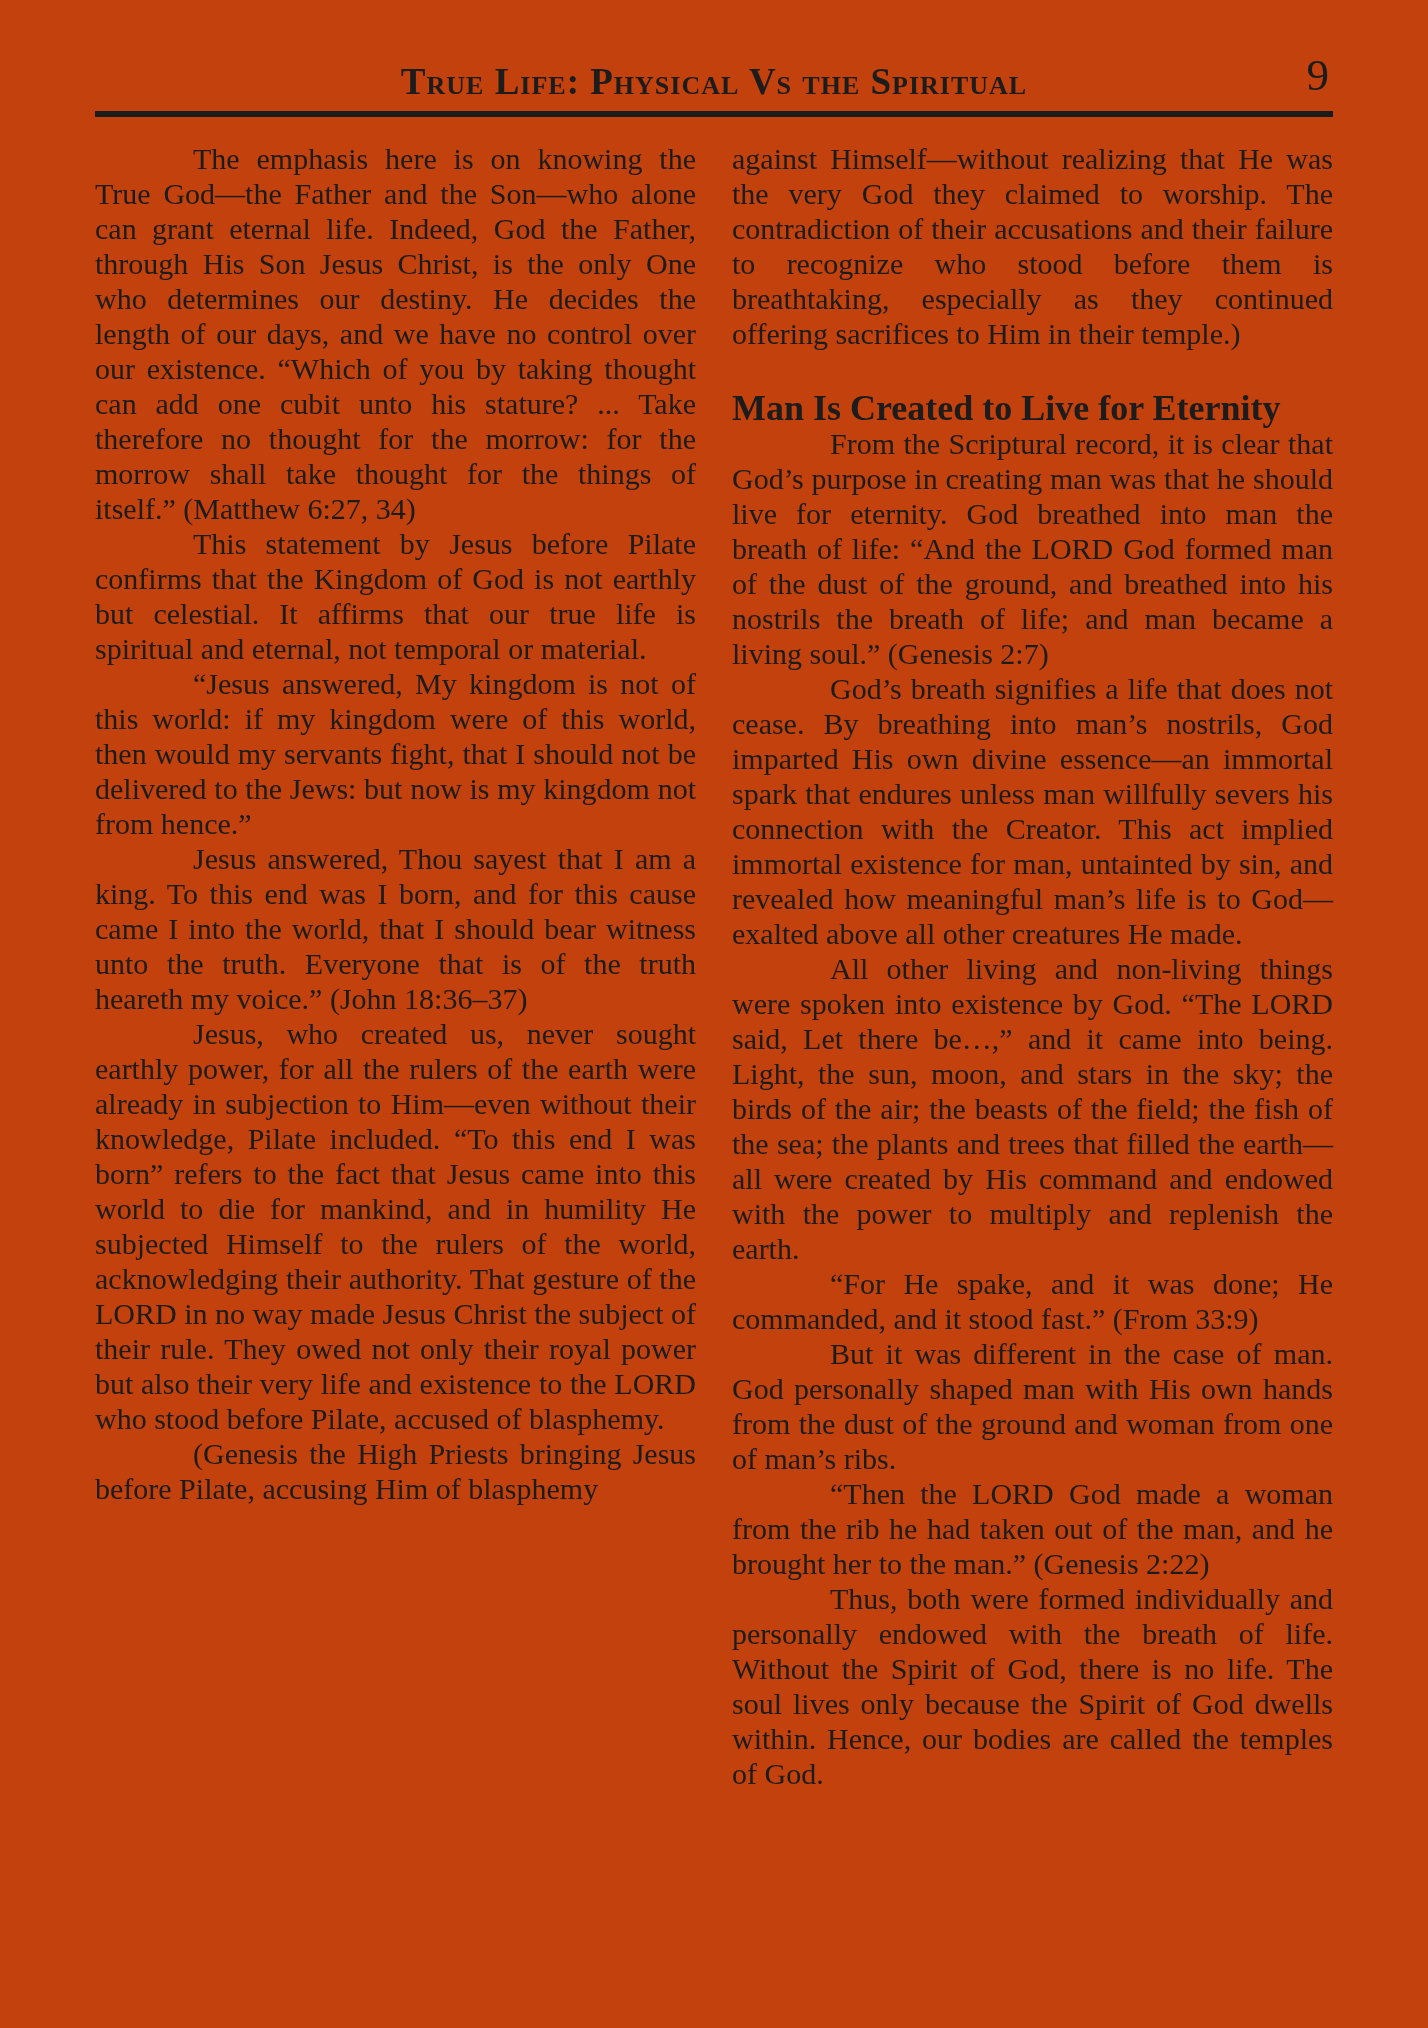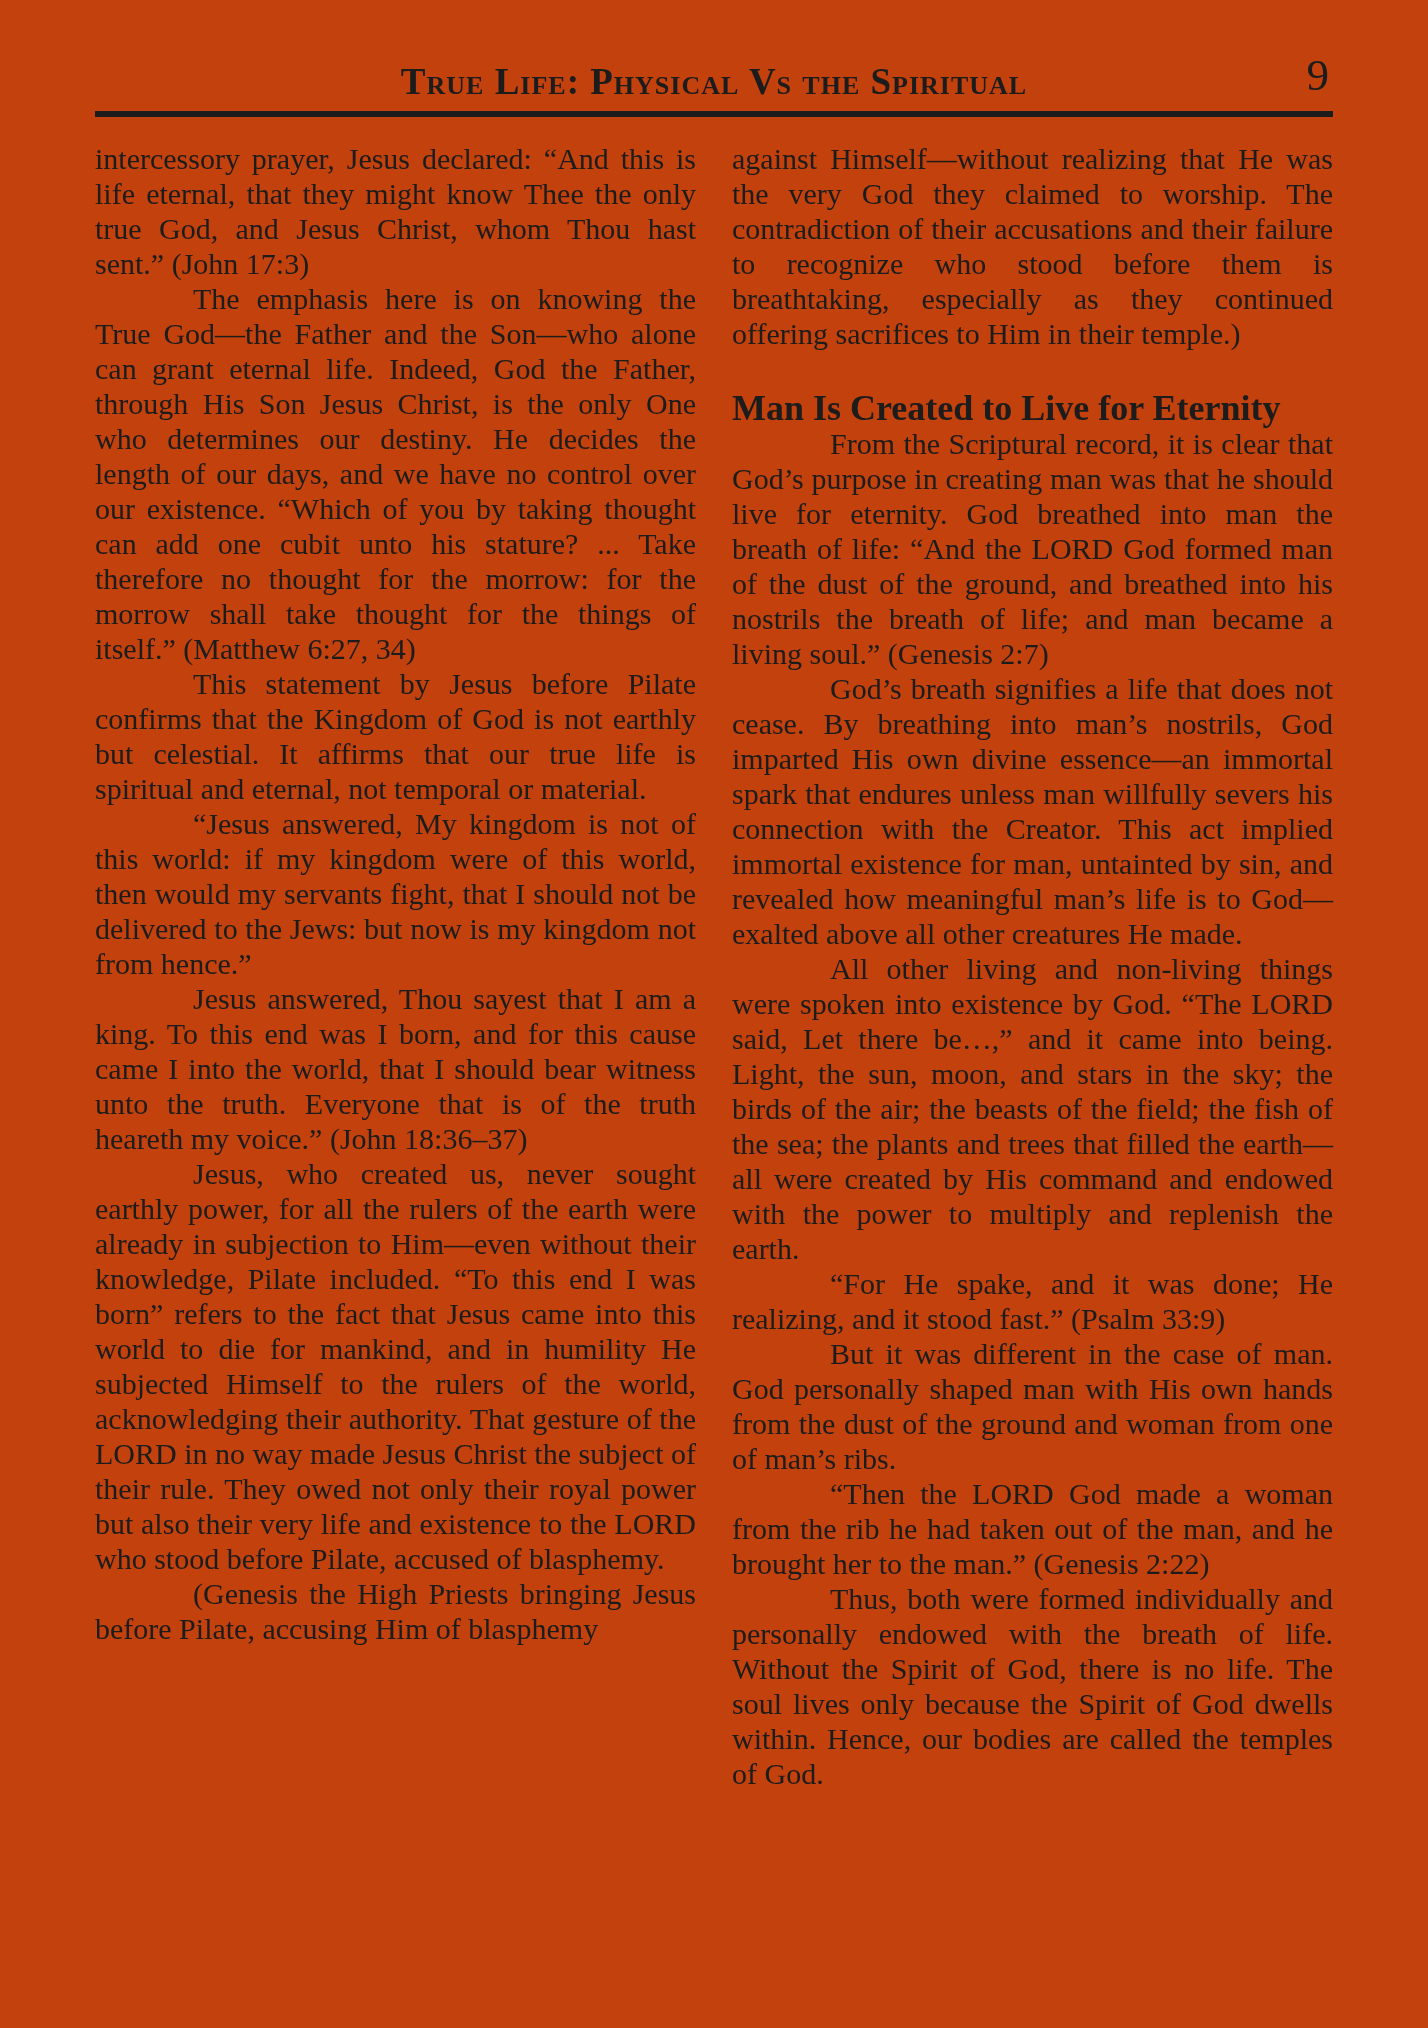--- a/index.html
+++ b/index.html
@@ -63,33 +63,32 @@
 <body>
 
 <div class="page">
   <div class="header">
     <div class="title">True Life: Physical Vs the Spiritual</div>
     <div class="pagenum">9</div>
   </div>
   <div class="rule"></div>
   <div class="columns">
     <div class="col">
-        <p class="noindent">intercessory prayer, Jesus declared: “And this is life eternal, that they might know Thee the only true God, and Jesus Christ, whom Thou hast sent.” (John 17:3)</p>
         <p class="indent">The emphasis here is on knowing the True God—the Father and the Son—who alone can grant eternal life. Indeed, God the Father, through His Son Jesus Christ, is the only One who determines our destiny. He decides the length of our days, and we have no control over our existence. “Which of you by taking thought can add one cubit unto his stature? ... Take therefore no thought for the morrow: for the morrow shall take thought for the things of itself.” (Matthew 6:27, 34)</p>
         <p class="indent">This statement by Jesus before Pilate confirms that the Kingdom of God is not earthly but celestial. It affirms that our true life is spiritual and eternal, not temporal or material.</p>
         <p class="indent">“Jesus answered, My kingdom is not of this world: if my kingdom were of this world, then would my servants fight, that I should not be delivered to the Jews: but now is my kingdom not from hence.”</p>
         <p class="indent">Jesus answered, Thou sayest that I am a king. To this end was I born, and for this cause came I into the world, that I should bear witness unto the truth. Everyone that is of the truth heareth my voice.” (John 18:36–37)</p>
         <p class="indent">Jesus, who created us, never sought earthly power, for all the rulers of the earth were already in subjection to Him—even without their knowledge, Pilate included. “To this end I was born” refers to the fact that Jesus came into this world to die for mankind, and in humility He subjected Himself to the rulers of the world, acknowledging their authority. That gesture of the LORD in no way made Jesus Christ the subject of their rule. They owed not only their royal power but also their very life and existence to the LORD who stood before Pilate, accused of blasphemy.</p>
         <p class="indent">(Genesis the High Priests bringing Jesus before Pilate, accusing Him of blasphemy</p>
       </div>
     <div class="col">
         <p class="noindent">against Himself—without realizing that He was the very God they claimed to worship. The contradiction of their accusations and their failure to recognize who stood before them is breathtaking, especially as they continued offering sacrifices to Him in their temple.)</p>
         <h3 class="section">Man Is Created to Live for Eternity</h3>
         <p class="indent">From the Scriptural record, it is clear that God’s purpose in creating man was that he should live for eternity. God breathed into man the breath of life: “And the LORD God formed man of the dust of the ground, and breathed into his nostrils the breath of life; and man became a living soul.” (Genesis 2:7)</p>
         <p class="indent">God’s breath signifies a life that does not cease. By breathing into man’s nostrils, God imparted His own divine essence—an immortal spark that endures unless man willfully severs his connection with the Creator. This act implied immortal existence for man, untainted by sin, and revealed how meaningful man’s life is to God—exalted above all other creatures He made.</p>
         <p class="indent">All other living and non-living things were spoken into existence by God. “The LORD said, Let there be…,” and it came into being. Light, the sun, moon, and stars in the sky; the birds of the air; the beasts of the field; the fish of the sea; the plants and trees that filled the earth—all were created by His command and endowed with the power to multiply and replenish the earth.</p>
-        <p class="indent">“For He spake, and it was done; He realizing, and it stood fast.” (Psalm 33:9)</p>
+        <p class="indent">“For He spake, and it was done; He commanded, and it stood fast.” (From 33:9)</p>
         <p class="indent">But it was different in the case of man. God personally shaped man with His own hands from the dust of the ground and woman from one of man’s ribs.</p>
         <p class="indent">“Then the LORD God made a woman from the rib he had taken out of the man, and he brought her to the man.” (Genesis 2:22)</p>
         <p class="indent">Thus, both were formed individually and personally endowed with the breath of life. Without the Spirit of God, there is no life. The soul lives only because the Spirit of God dwells within. Hence, our bodies are called the temples of God.</p>
       </div>
   </div>
 </div>
 
 </body></html>

